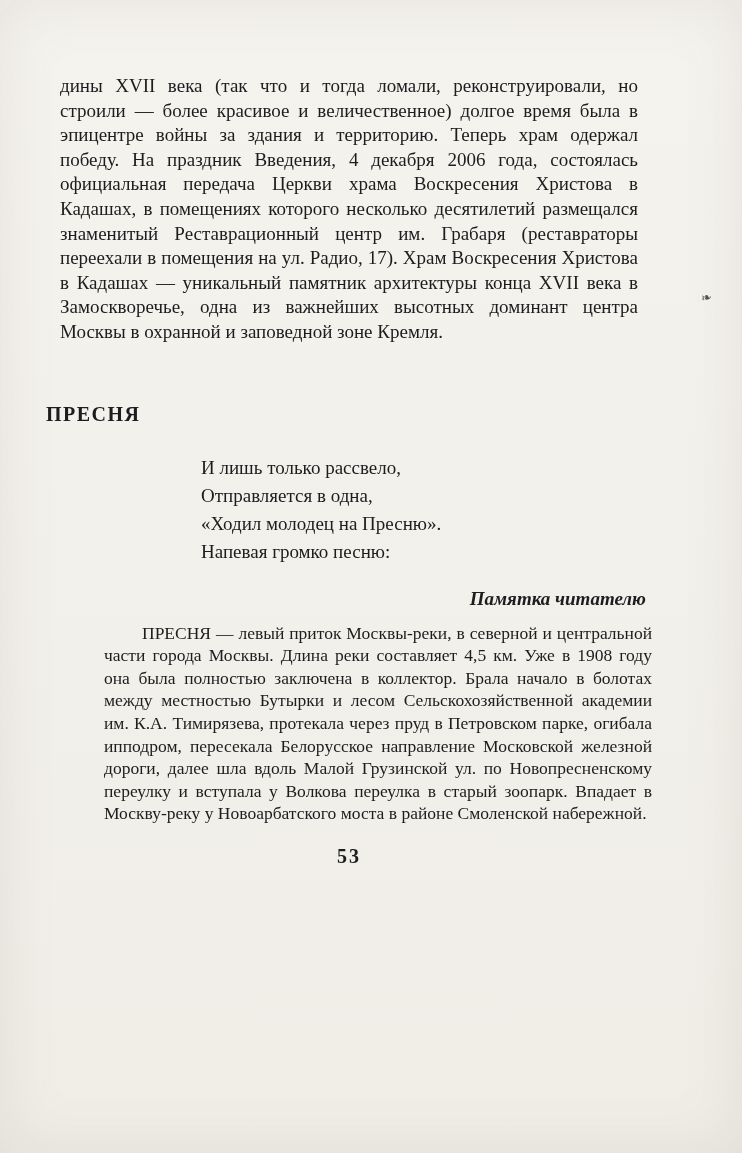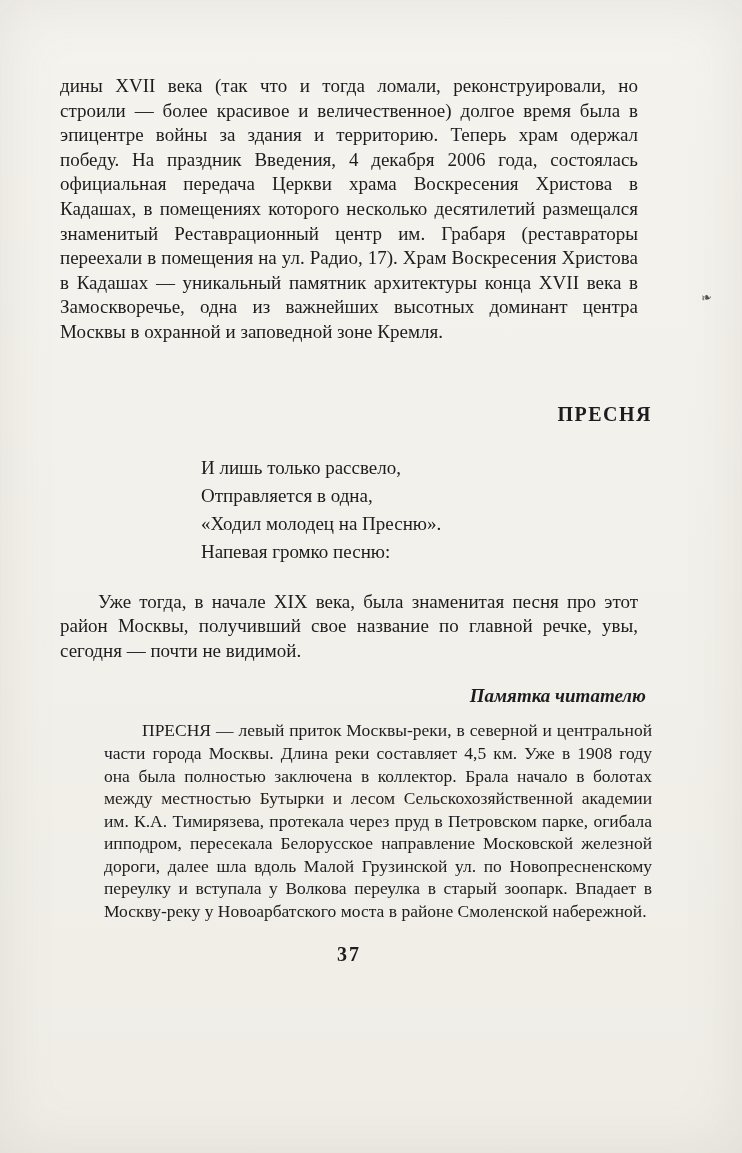--- a/index.html
+++ b/index.html
@@ -27,21 +27,21 @@
     text-align: justify;
     text-indent: 38px;
   }
   .body-par.no-indent {
     text-indent: 0;
   }
   .section-heading {
     margin: 58px 0 28px 0;
     font-size: 20px;
     font-weight: bold;
-    text-align: right;
+    text-align: left;
     letter-spacing: 1.5px;
   }
   .verse {
     margin: 26px 0 0 155px;
     font-size: 19px;
     line-height: 28px;
   }
   .par-after-verse {
     margin-top: 24px;
   }
@@ -88,21 +88,20 @@
   <h2 class="section-heading">ПРЕСНЯ</h2>
 
 
   <div class="verse">
     <div>И лишь только рассвело,</div>
     <div>Отправляется в одна,</div>
     <div>«Ходил молодец на Пресню».</div>
     <div>Напевая громко песню:</div>
   </div>
 
-  <p class="body-par par-after-verse">Уже тогда, в начале XIX века, была знаменитая песня про этот район Москвы, получивший свое название по главной речке, увы, сегодня — почти не видимой.</p>
 
   <div class="memo-heading">Памятка читателю</div>
 
   <p class="memo-text">ПРЕСНЯ — левый приток Москвы-реки, в северной и центральной части города Москвы. Длина реки составляет 4,5 км. Уже в 1908 году она была полностью заключена в коллектор. Брала начало в болотах между местностью Бутырки и лесом Сельскохозяйственной академии им. К.А. Тимирязева, протекала через пруд в Петровском парке, огибала ипподром, пересекала Белорусское направление Московской железной дороги, далее шла вдоль Малой Грузинской ул. по Новопресненскому переулку и вступала у Волкова переулка в старый зоопарк. Впадает в Москву-реку у Новоарбатского моста в районе Смоленской набережной.</p>
 
-  <div class="page-number">37</div>
+  <div class="page-number">53</div>
 
 </div>
 
 </body></html>

